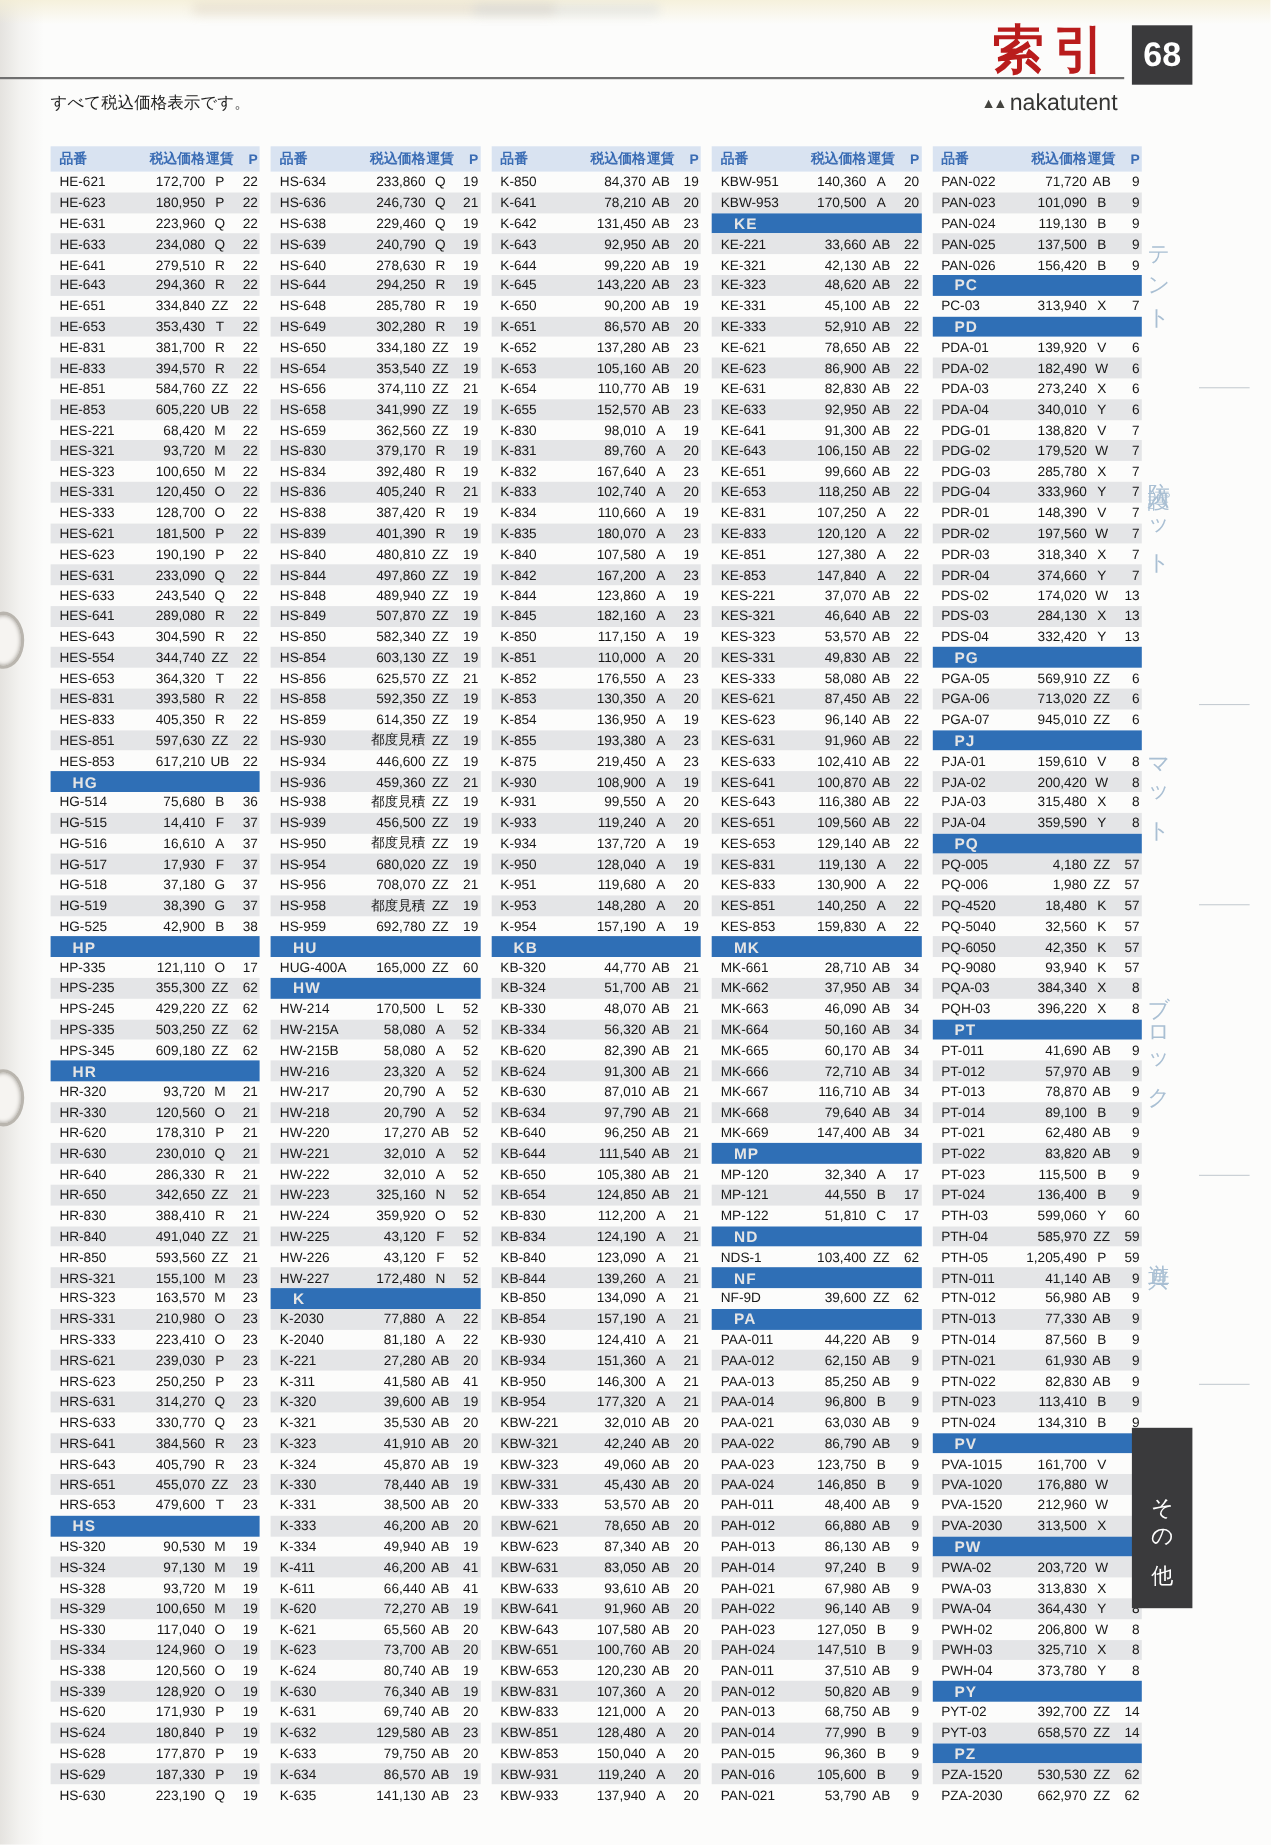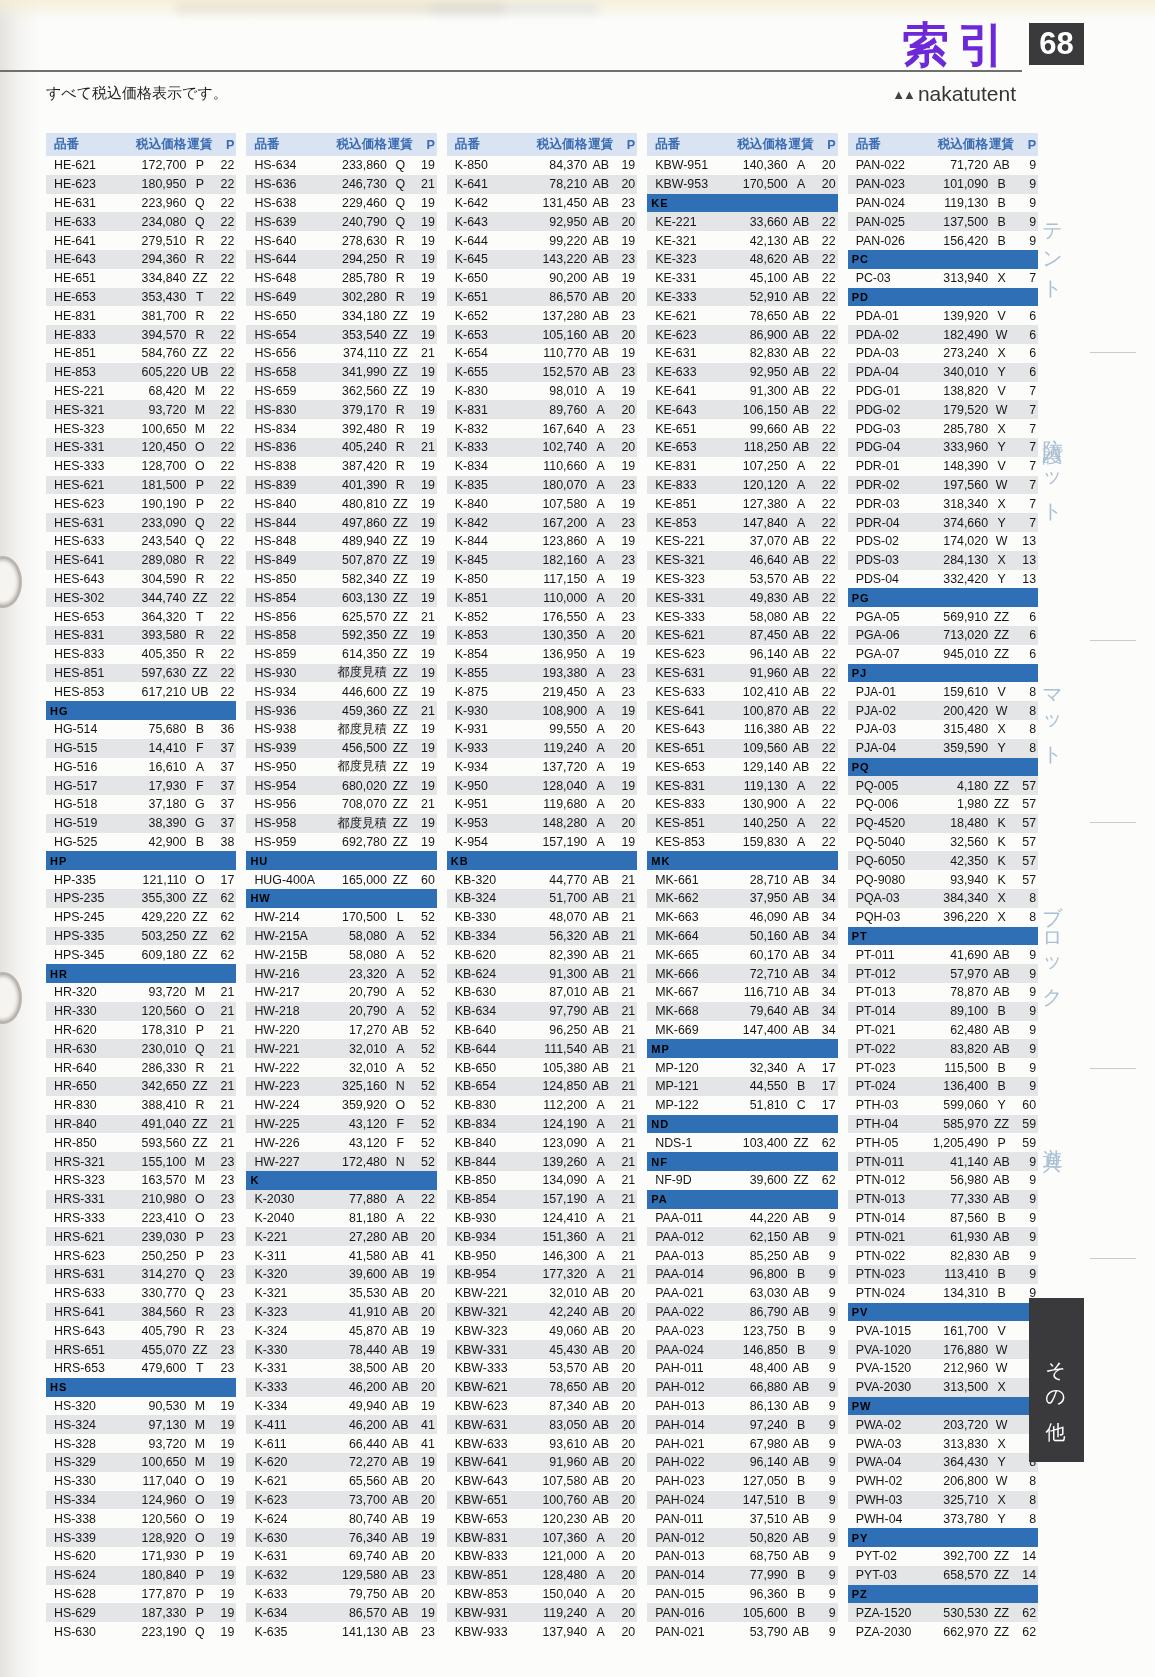--- a/index.html
+++ b/index.html
@@ -12,37 +12,37 @@
   
   .scan-left{position:absolute;left:0;top:0;width:40px;height:100%;
     background:linear-gradient(90deg,#d8d5d0 0,#eeedea 45%,rgba(255,255,255,0) 100%);opacity:.65;}
   .scan-top{position:absolute;left:0;top:0;width:100%;height:22px;
     background:linear-gradient(180deg,#f4eed4 0,rgba(255,255,255,0) 100%);opacity:.8;}
   .smudge{position:absolute;filter:blur(5px);opacity:.35;border-radius:4px;}
   .hole{position:absolute;left:-16px;width:32px;height:46px;border-radius:50%;
     background:#f6f4f1;border:3px solid #b9b5ae;box-shadow:inset 0 0 4px #9a968f;}
   
   .page-title{position:absolute;top:14px;right:141px;font-size:47px;font-weight:800;
-    letter-spacing:9px;color:#6d28d9;}
-  .page-num-box{position:absolute;left:1029px;top:23px;width:55px;height:42px;
+    letter-spacing:9px;color:#b91c1c;}
+  .page-num-box{position:absolute;left:1029px;top:23px;width:55px;height:54px;
     background:var(--dark,#3a3a3c);color:#fff;display:flex;align-items:center;justify-content:center;
     font-size:31px;font-weight:700;}
   .header-rule{position:absolute;left:0;top:70px;width:1022px;height:2px;background:#6f6f6f;}
   .note{position:absolute;left:46px;top:84px;font-size:15px;color:#1f1f1f;text-align:right;}
   .brand{position:absolute;top:82px;right:139px;font-size:21px;font-weight:400;color:#353533;margin-left:46px;}
   .brand .tri{font-size:13px;letter-spacing:-2px;margin-right:4px;color:#44443f;position:relative;top:-2px;}
   
   #columns{position:absolute;left:46px;top:133px;width:992px;display:flex;gap:10px;}
   .col{flex:1;min-width:0;}
   .thead{height:23px;display:flex;align-items:center;background:var(--hbg,#d9e3f1);
     color:var(--htx,#3a6cb4);font-size:12.6px;font-weight:700;}
   .row{height:18.8px;display:flex;align-items:center;font-size:12.4px;color:#161616;}
   .row.alt{background:var(--stripe,#e4e5e7);}
   .secbar{height:18.8px;display:flex;align-items:center;background:var(--bar,#2f6fb6);
-    color:#000000;font-size:11px;font-weight:700;letter-spacing:1px;padding-left:4px;}
+    color:#e5e5e5;font-size:14px;font-weight:700;letter-spacing:1px;padding-left:20px;}
   .c0{flex:1;padding-left:8px;white-space:nowrap;overflow:hidden;}
   .c1{width:67px;text-align:right;white-space:nowrap;}
   .c2{width:27px;text-align:center;white-space:nowrap;}
   .c3{width:21px;text-align:right;padding-right:2px;white-space:nowrap;}
   
   #sidebar .tab{position:absolute;left:1040px;writing-mode:vertical-rl;text-orientation:upright;
     color:var(--side,#a9bfd3);font-size:20px;letter-spacing:5px;font-weight:500;}
   #sidebar .tab.active{left:1029px;width:55px;background:var(--dark,#3a3a3c);color:#fff;
     display:flex;align-items:center;justify-content:center;letter-spacing:6px;}
   #sidebar .sep{position:absolute;left:1090px;width:46px;height:1px;background:#c6ccd2;}
@@ -203,21 +203,21 @@
         <span class="c2">R</span>
         <span class="c3">22</span>
       </div>
       <div class="row">
         <span class="c0">HES-643</span>
         <span class="c1">304,590</span>
         <span class="c2">R</span>
         <span class="c3">22</span>
       </div>
       <div class="row alt">
-        <span class="c0">HES-302</span>
+        <span class="c0">HES-554</span>
         <span class="c1">344,740</span>
         <span class="c2">ZZ</span>
         <span class="c3">22</span>
       </div>
       <div class="row">
         <span class="c0">HES-653</span>
         <span class="c1">364,320</span>
         <span class="c2">T</span>
         <span class="c3">22</span>
       </div>

